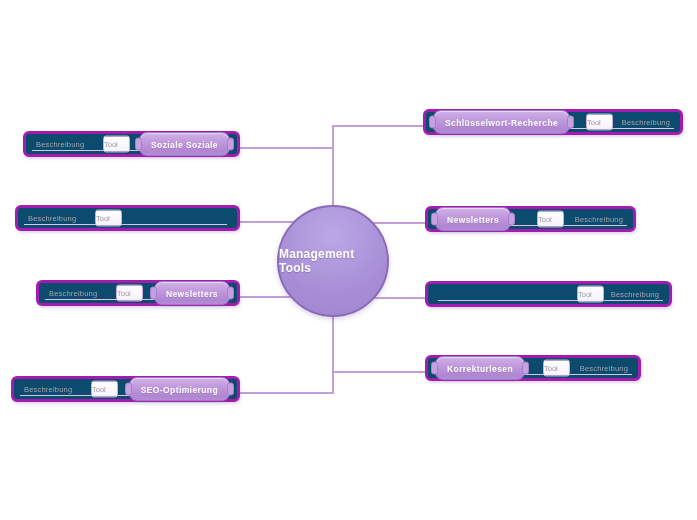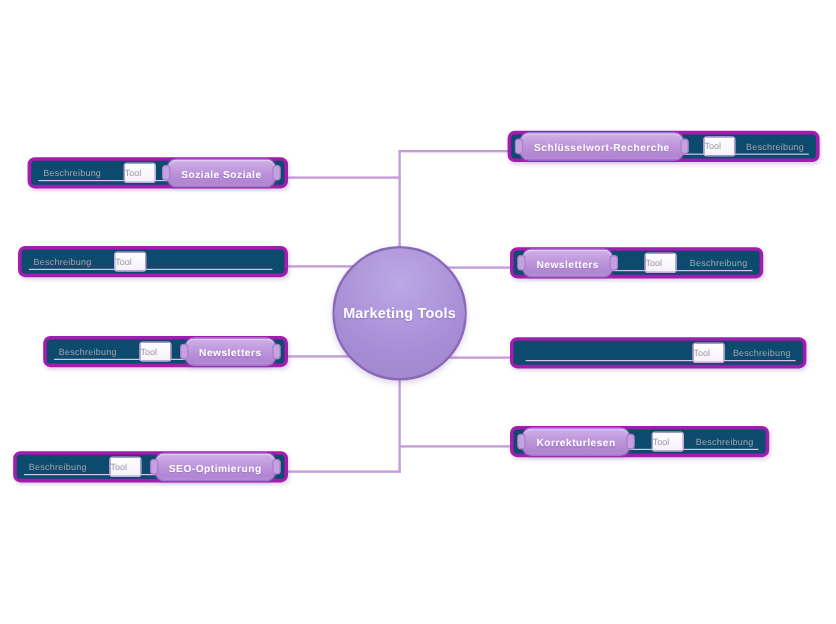--- a/index.html
+++ b/index.html
@@ -94,21 +94,21 @@
   <div class="edge h e-htl"></div>
   <div class="edge h e-hml1"></div>
   <div class="edge h e-hmr1"></div>
   <div class="edge h e-hml2"></div>
   <div class="edge h e-hmr2"></div>
   <div class="edge v e-vbot"></div>
   <div class="edge h e-hbr"></div>
   <div class="edge h e-hbl"></div>
 
   <div class="root">
-    <span>Marketing Tools</span>
+    <span>Management Tools</span>
   </div>
 
   <div class="box left b0">
     <div class="inner-line"></div>
     <span class="desc">Beschreibung</span>
     <span class="tool">Tool</span>
     <span class="topic">Soziale Soziale</span>
   </div>
 
   <div class="box left b1">

